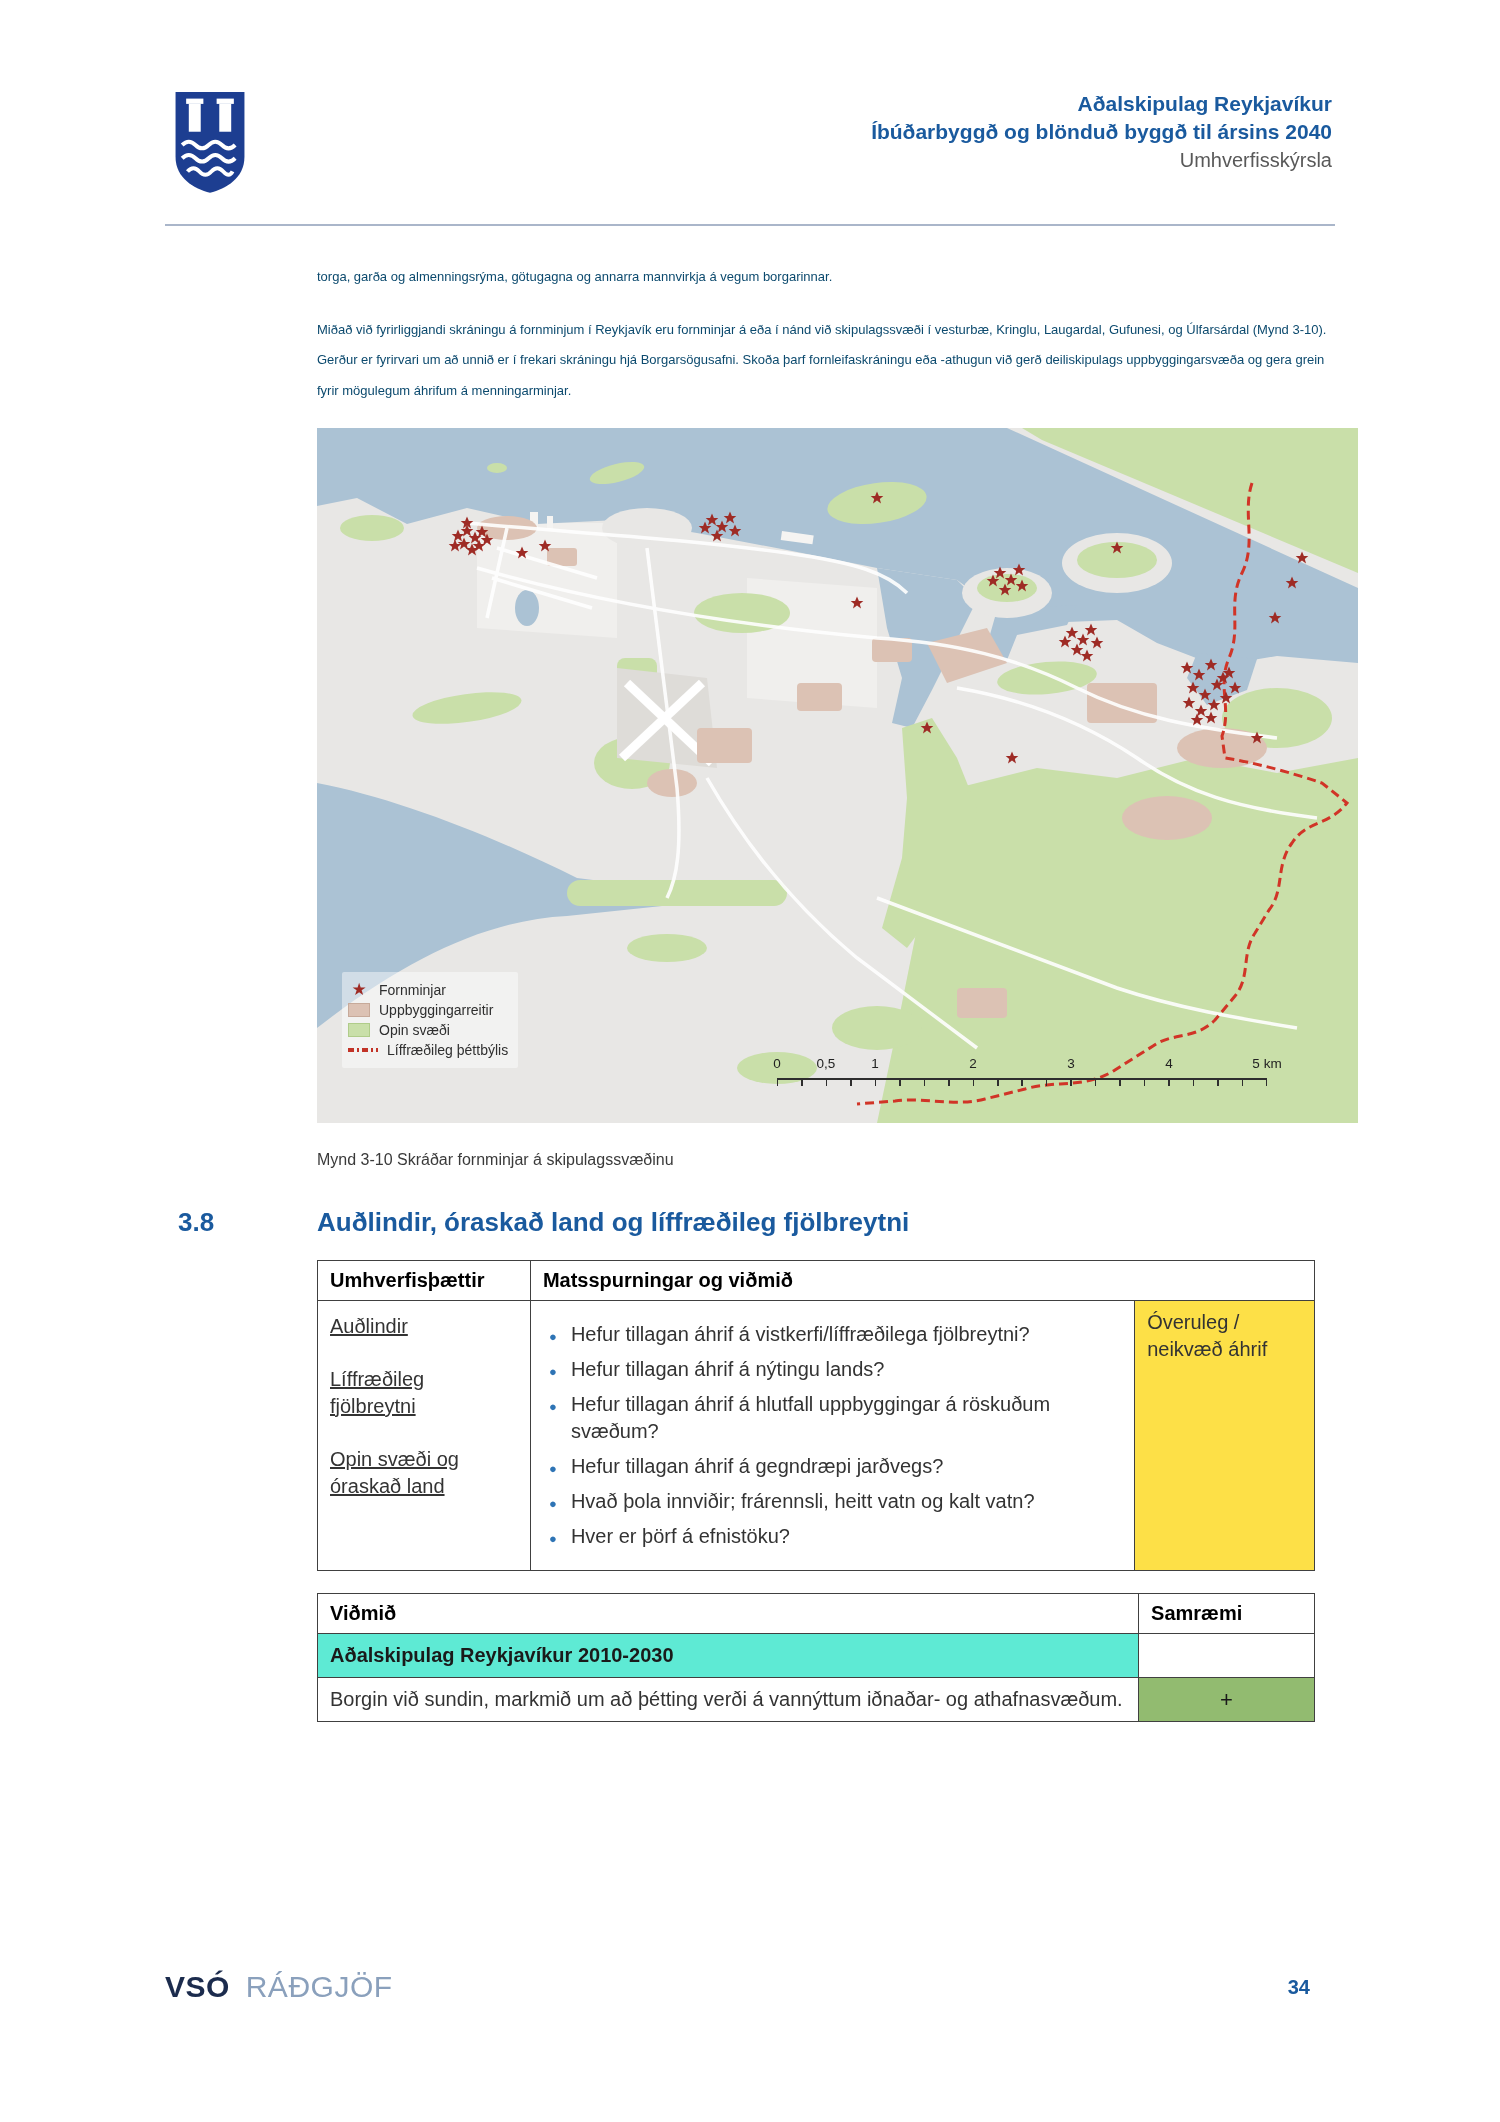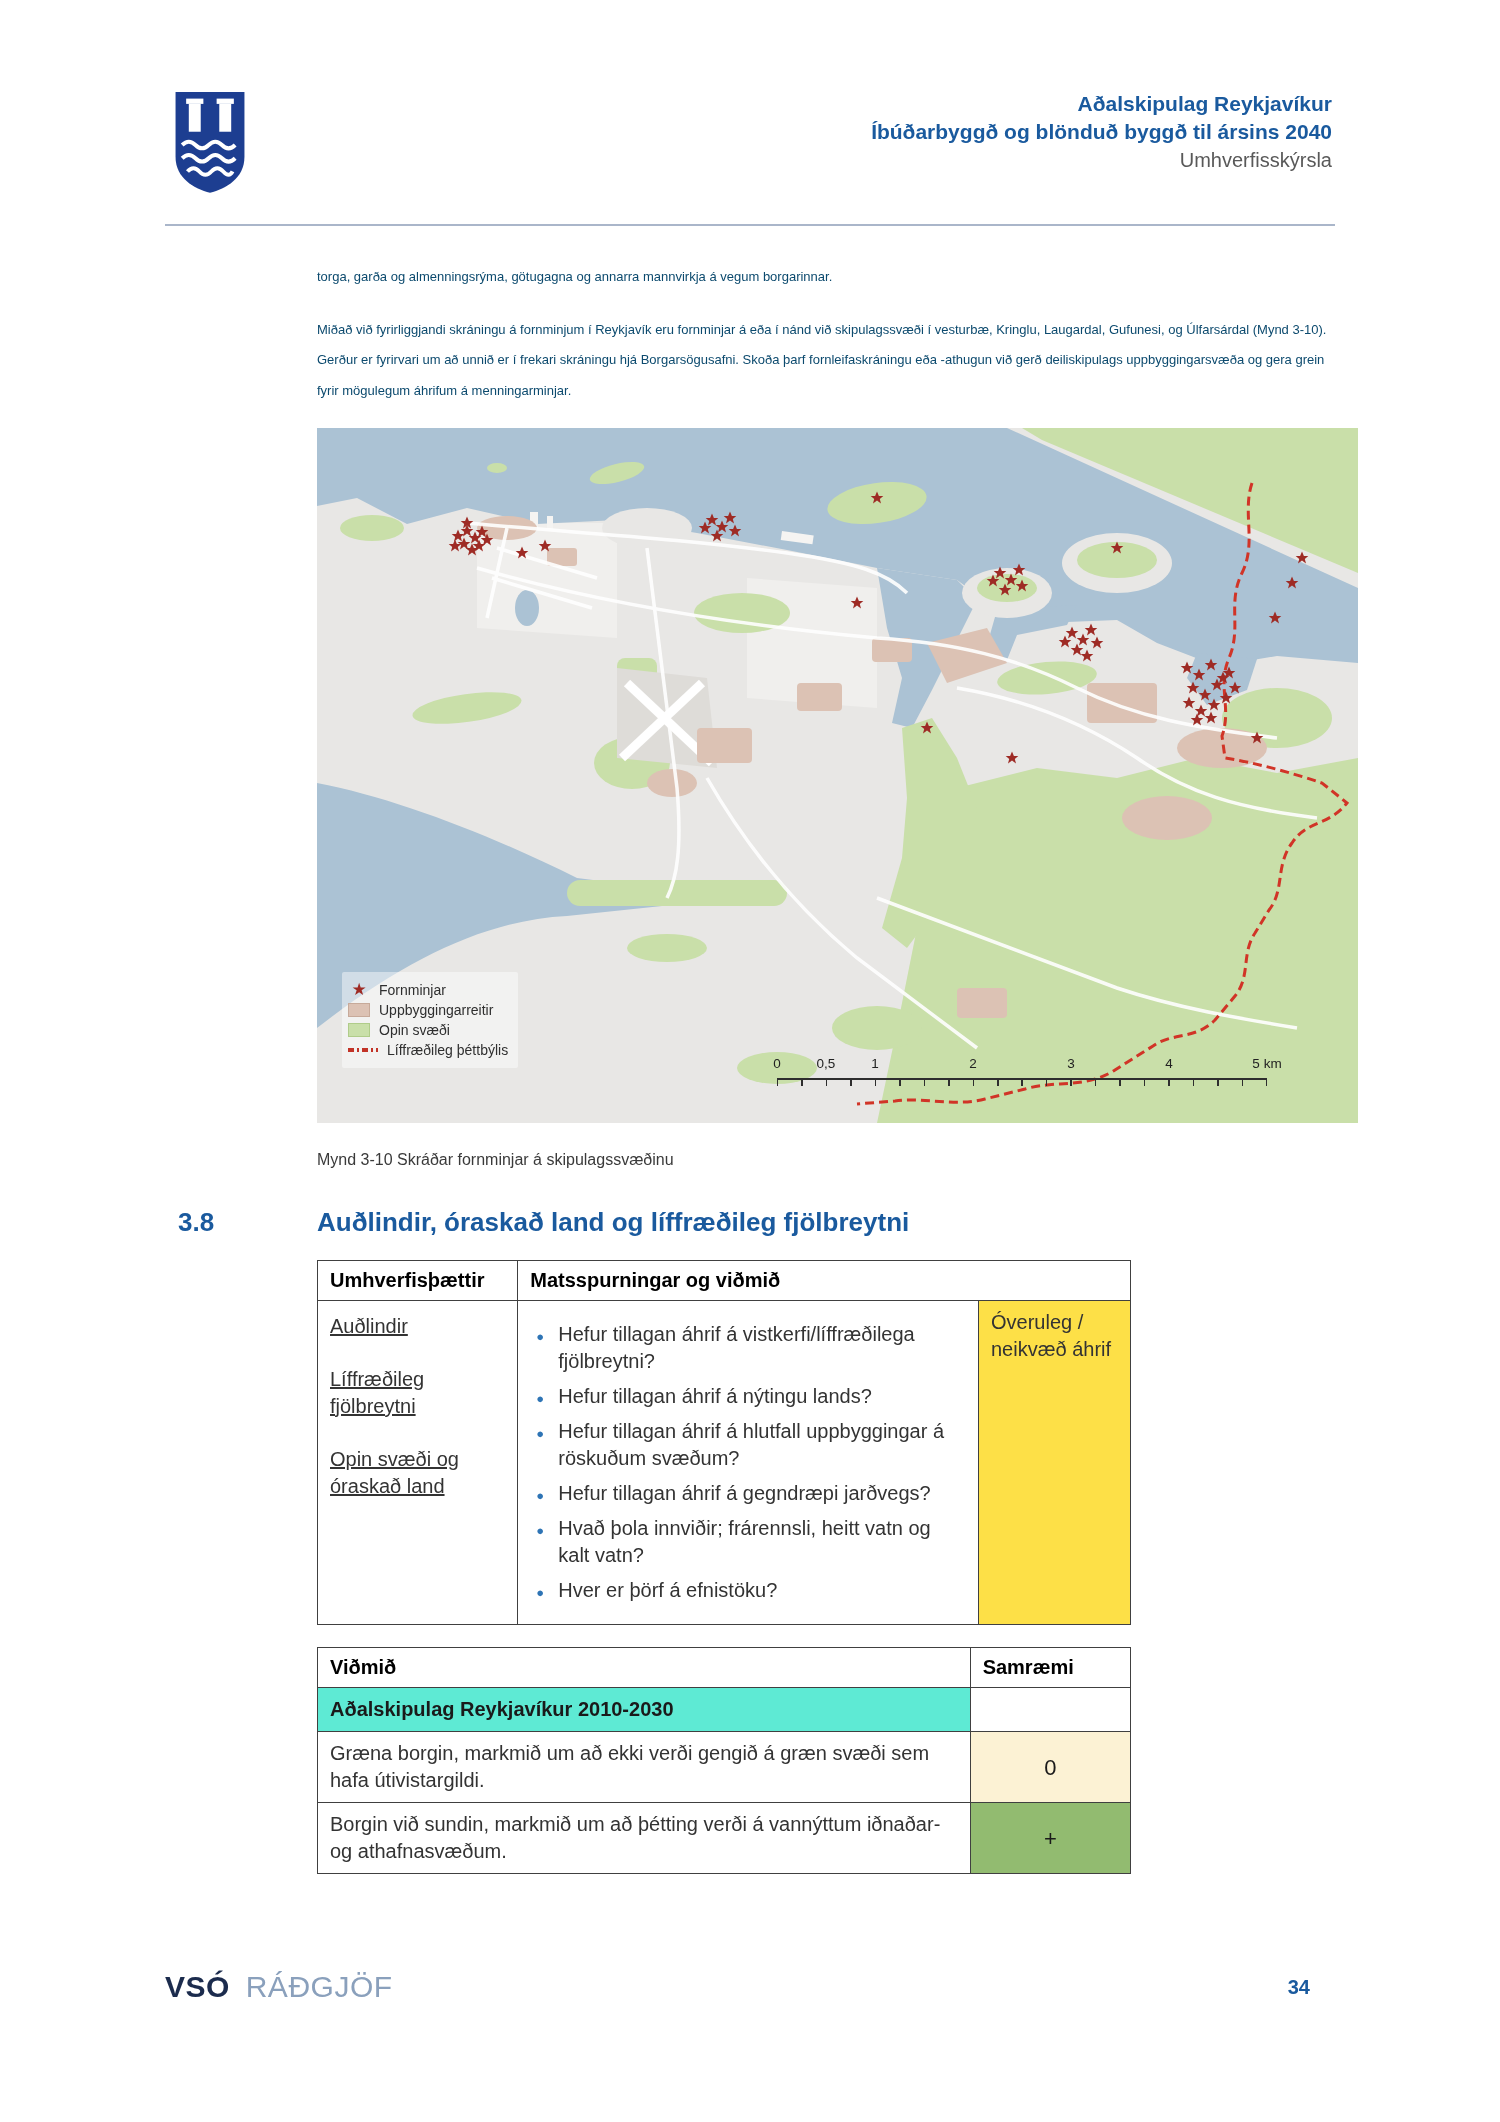--- a/index.html
+++ b/index.html
@@ -44,21 +44,21 @@
                border-top:2px solid #2e2e2e; border-right:1.5px solid #2e2e2e;
                background:repeating-linear-gradient(90deg,#2e2e2e 0 1.5px,transparent 1.5px 5%); }
   .map-caption { margin-top:28px; font-size:16px; color:#3a3a3a; }
 
   
   .section-heading { position:relative; margin-top:38px; }
   .section-num { position:absolute; left:-139px; top:0; color:#1a5a9e; font-weight:bold; font-size:26px; }
   .section-title { color:#1a5a9e; font-weight:bold; font-size:26px; }
 
   
-  table { border-collapse:collapse; width:814px; font-size:20px; color:#333; }
+  table { border-collapse:collapse; width:998px; font-size:20px; color:#333; }
   th, td { border:1.6px solid #404040; padding:8px 12px; text-align:left; vertical-align:top; }
   th { font-weight:bold; color:#000; }
 
   .assessment-table { margin-top:22px; }
   .assessment-table .factors p { margin:4px 7px 26px 0; line-height:27px;text-decoration:underline; }
   ul.questions { list-style:none; padding:4px 0 4px 6px; }
   ul.questions li { position:relative; padding-left:22px; margin:8px 0; line-height:27px; }
   ul.questions li::before { content:"●"; position:absolute; left:0; top:2px; font-size:13px; color:#2e74b5; }
   td.result-cell { background:#fde047; line-height:27px; }
 
@@ -334,24 +334,20 @@
       <tbody>
           <tr>
         <th>Viðmið</th>
         <th>Samræmi</th>
       </tr>
       <tr>
         <td class="subheader-cell">Aðalskipulag Reykjavíkur 2010-2030</td>
         <td></td>
       </tr>
       <tr>
-        <td>Græna borgin, markmið um að ekki verði gengið á græn svæði sem hafa útivistargildi.</td>
-        <td class="rating rating-0">0</td>
-      </tr>
-      <tr>
         <td>Borgin við sundin, markmið um að þétting verði á vannýttum iðnaðar- og athafnasvæðum.</td>
         <td class="rating rating-plus">+</td>
       </tr>
     </tbody>
       </table>
 
   </div>
 
   <div class="footer">
     <div class="brand">

